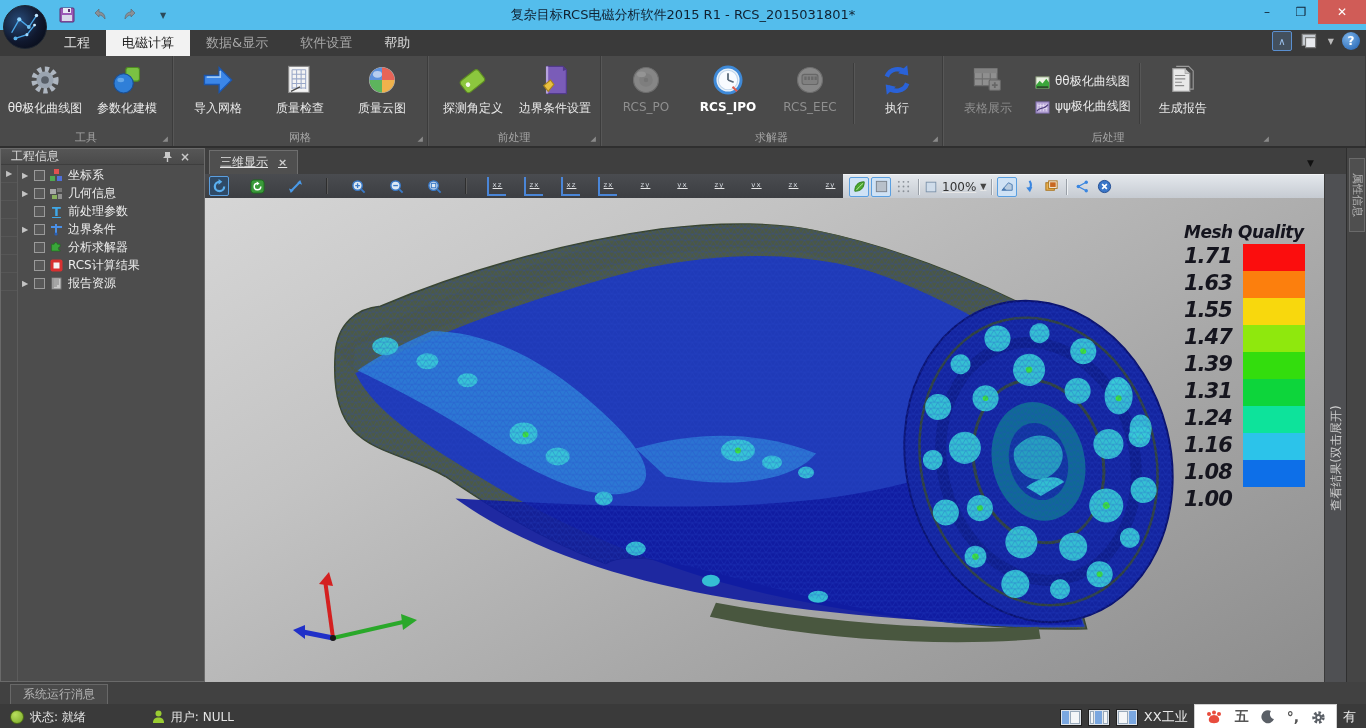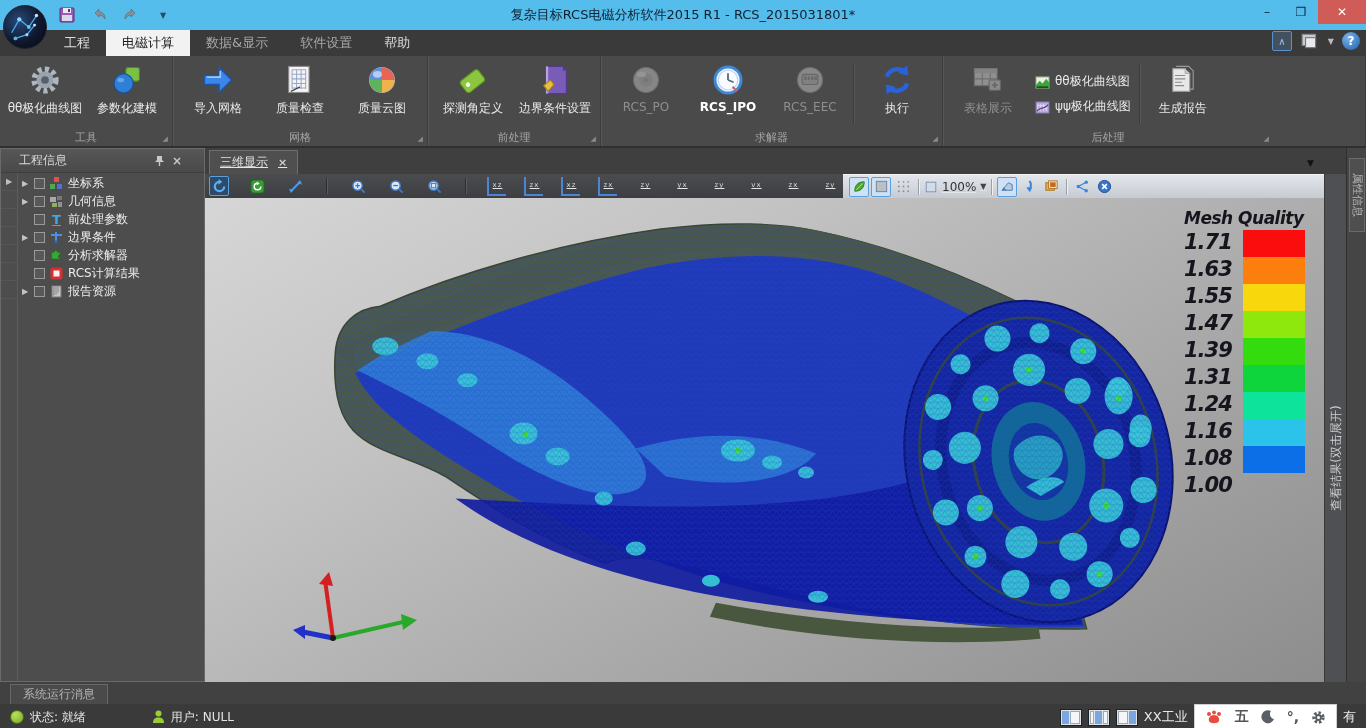--- a/index.html
+++ b/index.html
@@ -47,21 +47,21 @@
   .smallbtn { display:flex; align-items:flex-end; gap:5px; }
   .smallbtn .slabel { font-size:12px; color:#e8e8e8; white-space:nowrap; }
   .glabelrow { height:18px; display:flex; align-items:center; justify-content:center; position:relative; color:#a5a5a5; font-size:11px; }
   .glabelrow .launcher { position:absolute; right:4px; bottom:3px; font-size:7px; color:#8a8a8a; }
 
   
   .main { display:flex; height:534px; }
 
   
   .lpanel { width:205px; background:#4d4d4d; border:1px solid #6a6a6a; display:flex; flex-direction:column; }
-  .lpanel-h { height:24px; display:flex; align-items:center; padding:0 18px; color:#d8d8d8; font-size:12px;
+  .lpanel-h { height:16px; display:flex; align-items:center; padding:0 10px; color:#d8d8d8; font-size:12px;
               background:linear-gradient(#565656,#4a4a4a); border-bottom:1px solid #3e3e3e; }
   .lpanel-h .sp { flex:1; }
   .ph-ic { width:18px; height:16px; display:flex; align-items:center; justify-content:center; color:#c8c8c8; }
   .tree { flex:1; display:flex; }
   .gutter { width:17px; border-right:1px solid #5c5c5c; }
   .gutter .gcell { height:18px; border-bottom:1px solid #565656; display:flex; align-items:center; justify-content:center; color:#c0c0c0; font-size:8px; }
   .rows { flex:1; padding-top:1px; }
   .trow { height:18px; display:flex; align-items:center; gap:4px; padding-left:2px; }
   .texp { width:10px; font-size:8px; color:#c4c4c4; text-align:center; }
   .tchk { width:11px; height:11px; border:1px solid #9a9a9a; background:#585858; }
@@ -90,21 +90,21 @@
   .axbtn { min-width:19px; height:19px; border-left:2px solid #4a86d8; border-bottom:2px solid #4a86d8;
            color:#d8dce2; font-size:7px; display:flex; align-items:center; justify-content:center; padding:0 1px; letter-spacing:1px; }
   .zoomsel { display:flex; align-items:center; gap:4px; color:#333; font-size:12px; }
   .zoomsel .zdd { font-size:8px; color:#444; }
 
   .canvas { flex:1; position:relative; overflow:hidden;
             background:linear-gradient(150deg,#d6d6d6 0%,#c3c3c3 30%,#a7a7a7 65%,#8d8d8d 100%); }
   .scene { position:absolute; inset:0; }
 
   
-  .legend { position:absolute; top:10px; right:16px; width:124px; }
+  .legend { position:absolute; top:24px; right:16px; width:124px; }
   .legend-title { font-style:italic; font-weight:bold; color:#15151e; font-size:17px; letter-spacing:-.5px; margin-bottom:2px; }
   .lrow { display:flex; align-items:flex-start; height:27px; }
   .lval { width:55px; text-align:left; font-style:italic; font-weight:bold; font-size:21px; color:#15151e; line-height:25px; letter-spacing:-1px; }
   .lcol { width:62px; height:27px; margin-left:4px; }
 
   
   .collapsed { width:22px; background:#4f5053; border-left:1px solid #3a3a3a; position:relative; }
   .collapsed .vtxt { position:absolute; left:50%; top:56%; transform:translate(-50%,-50%) rotate(-90deg); transform-origin:center;
                      white-space:nowrap; color:#cfcfcf; font-size:12px; }
   

